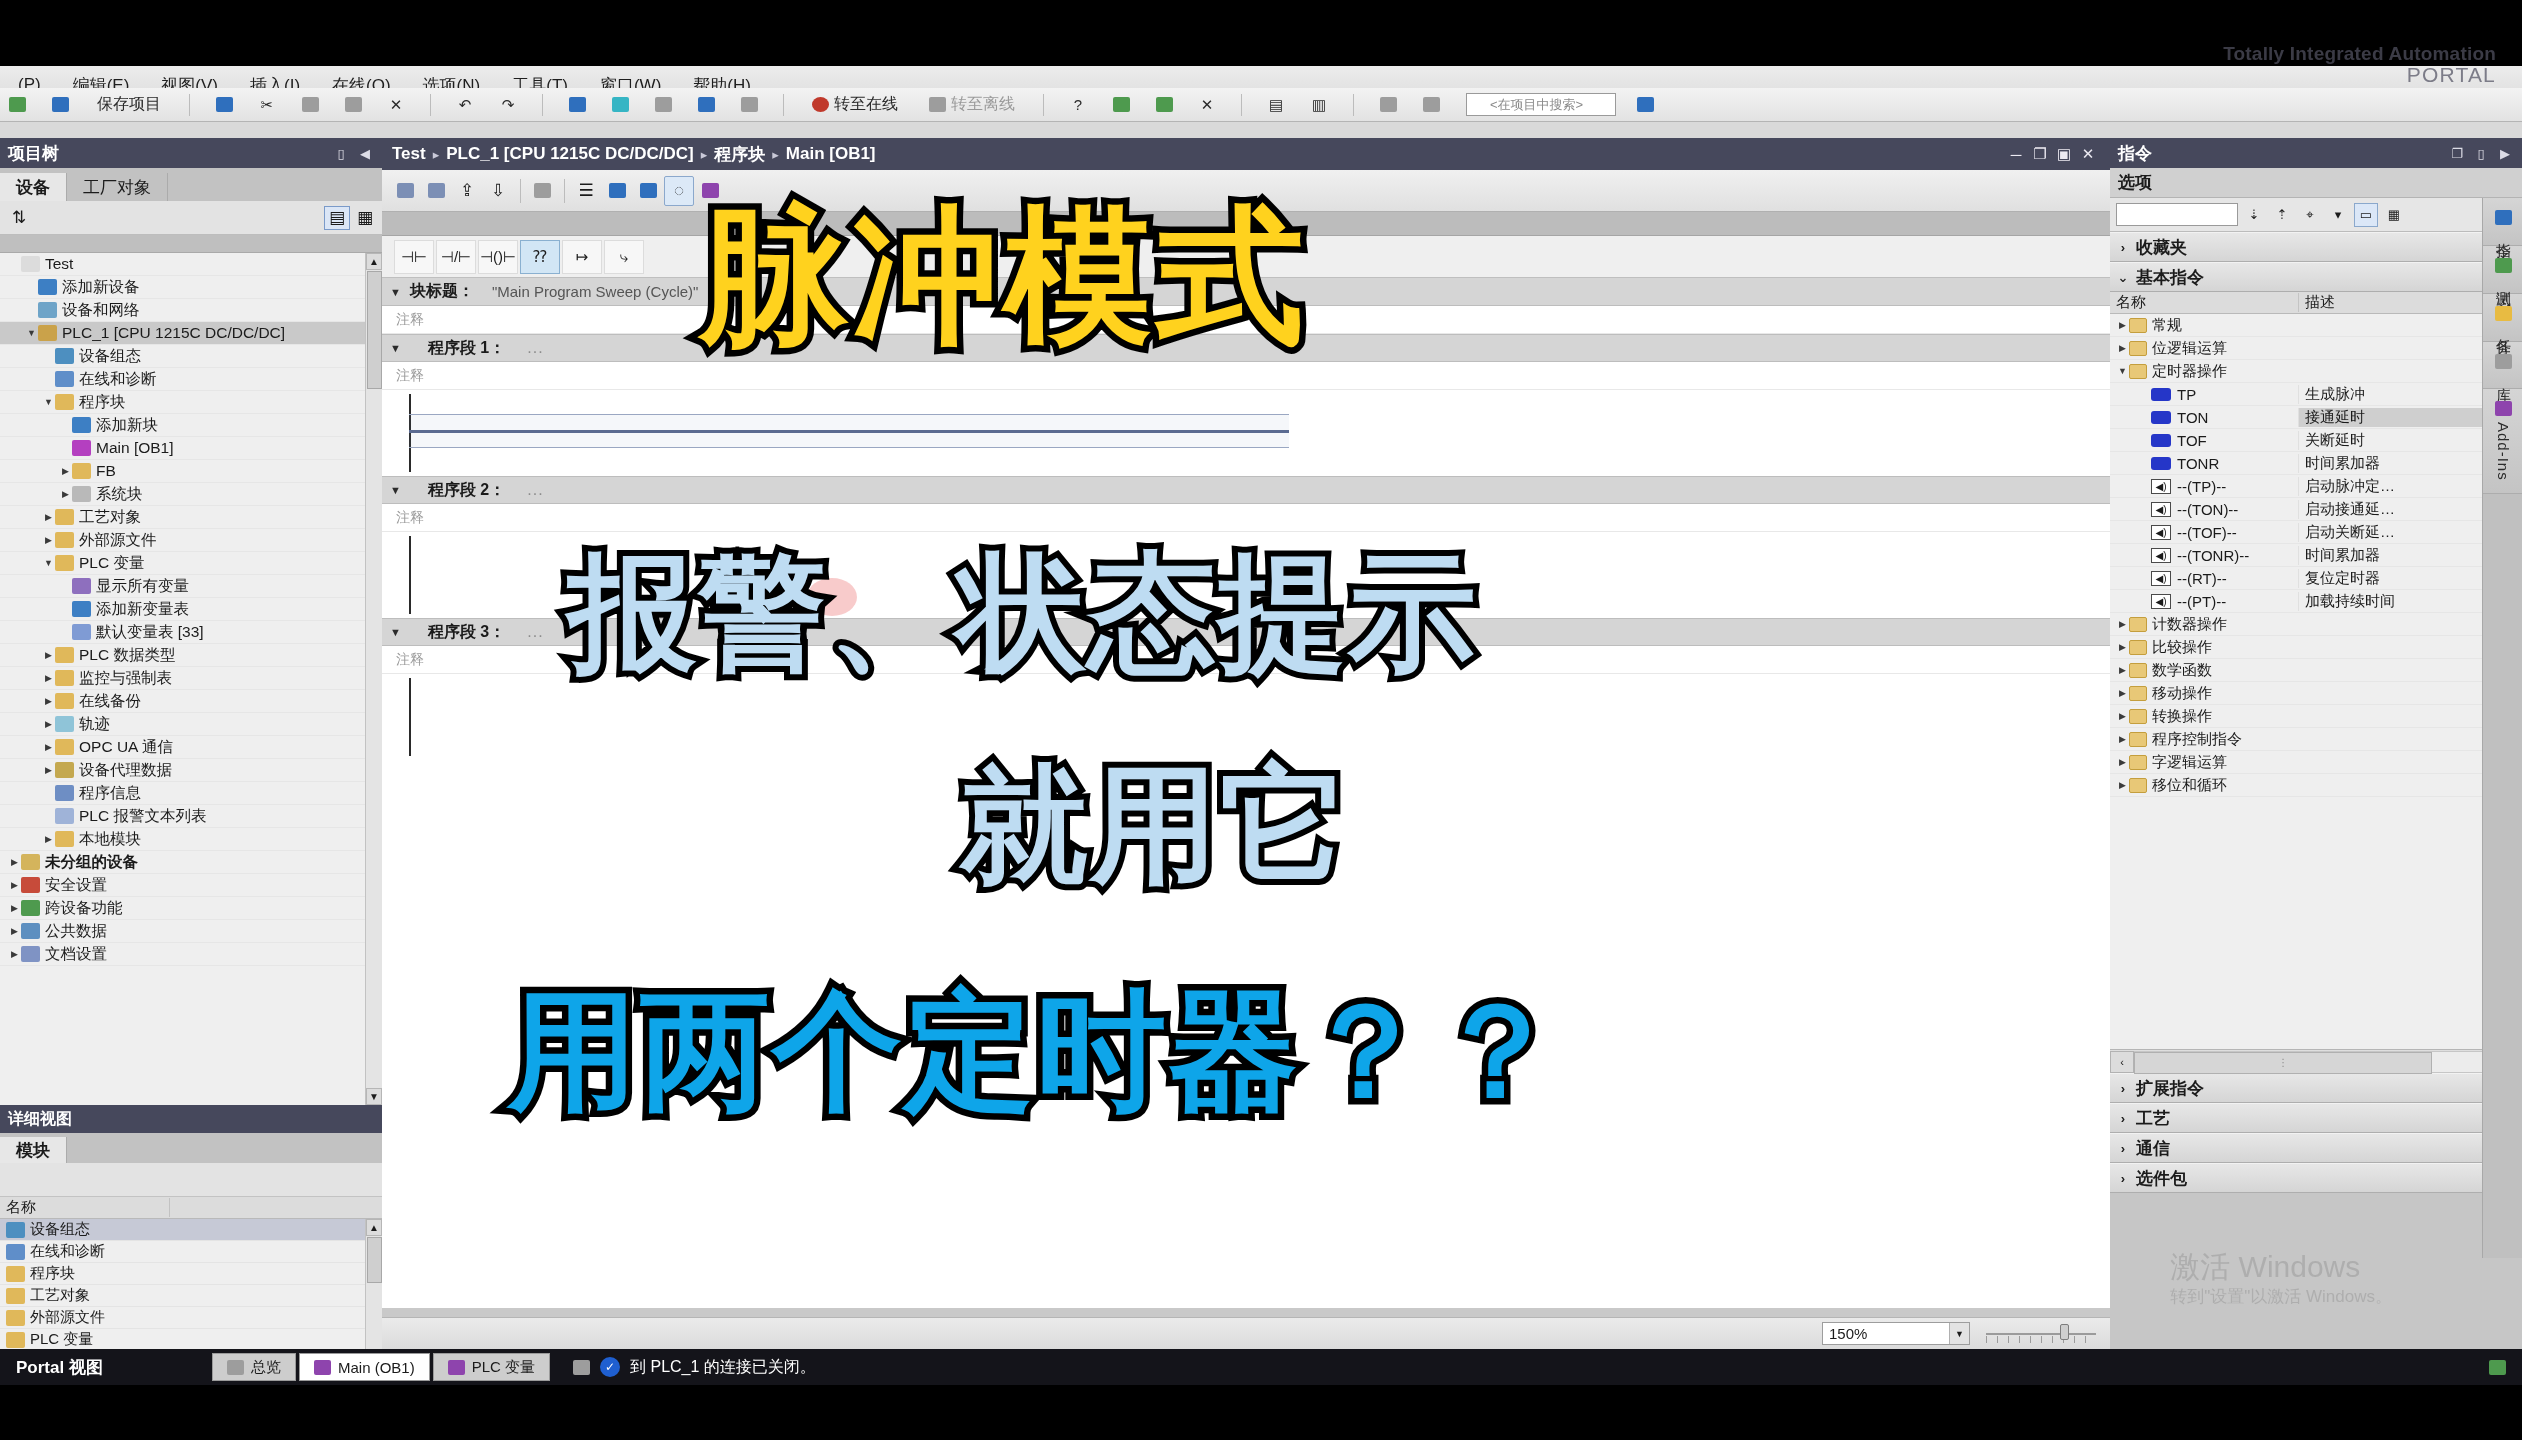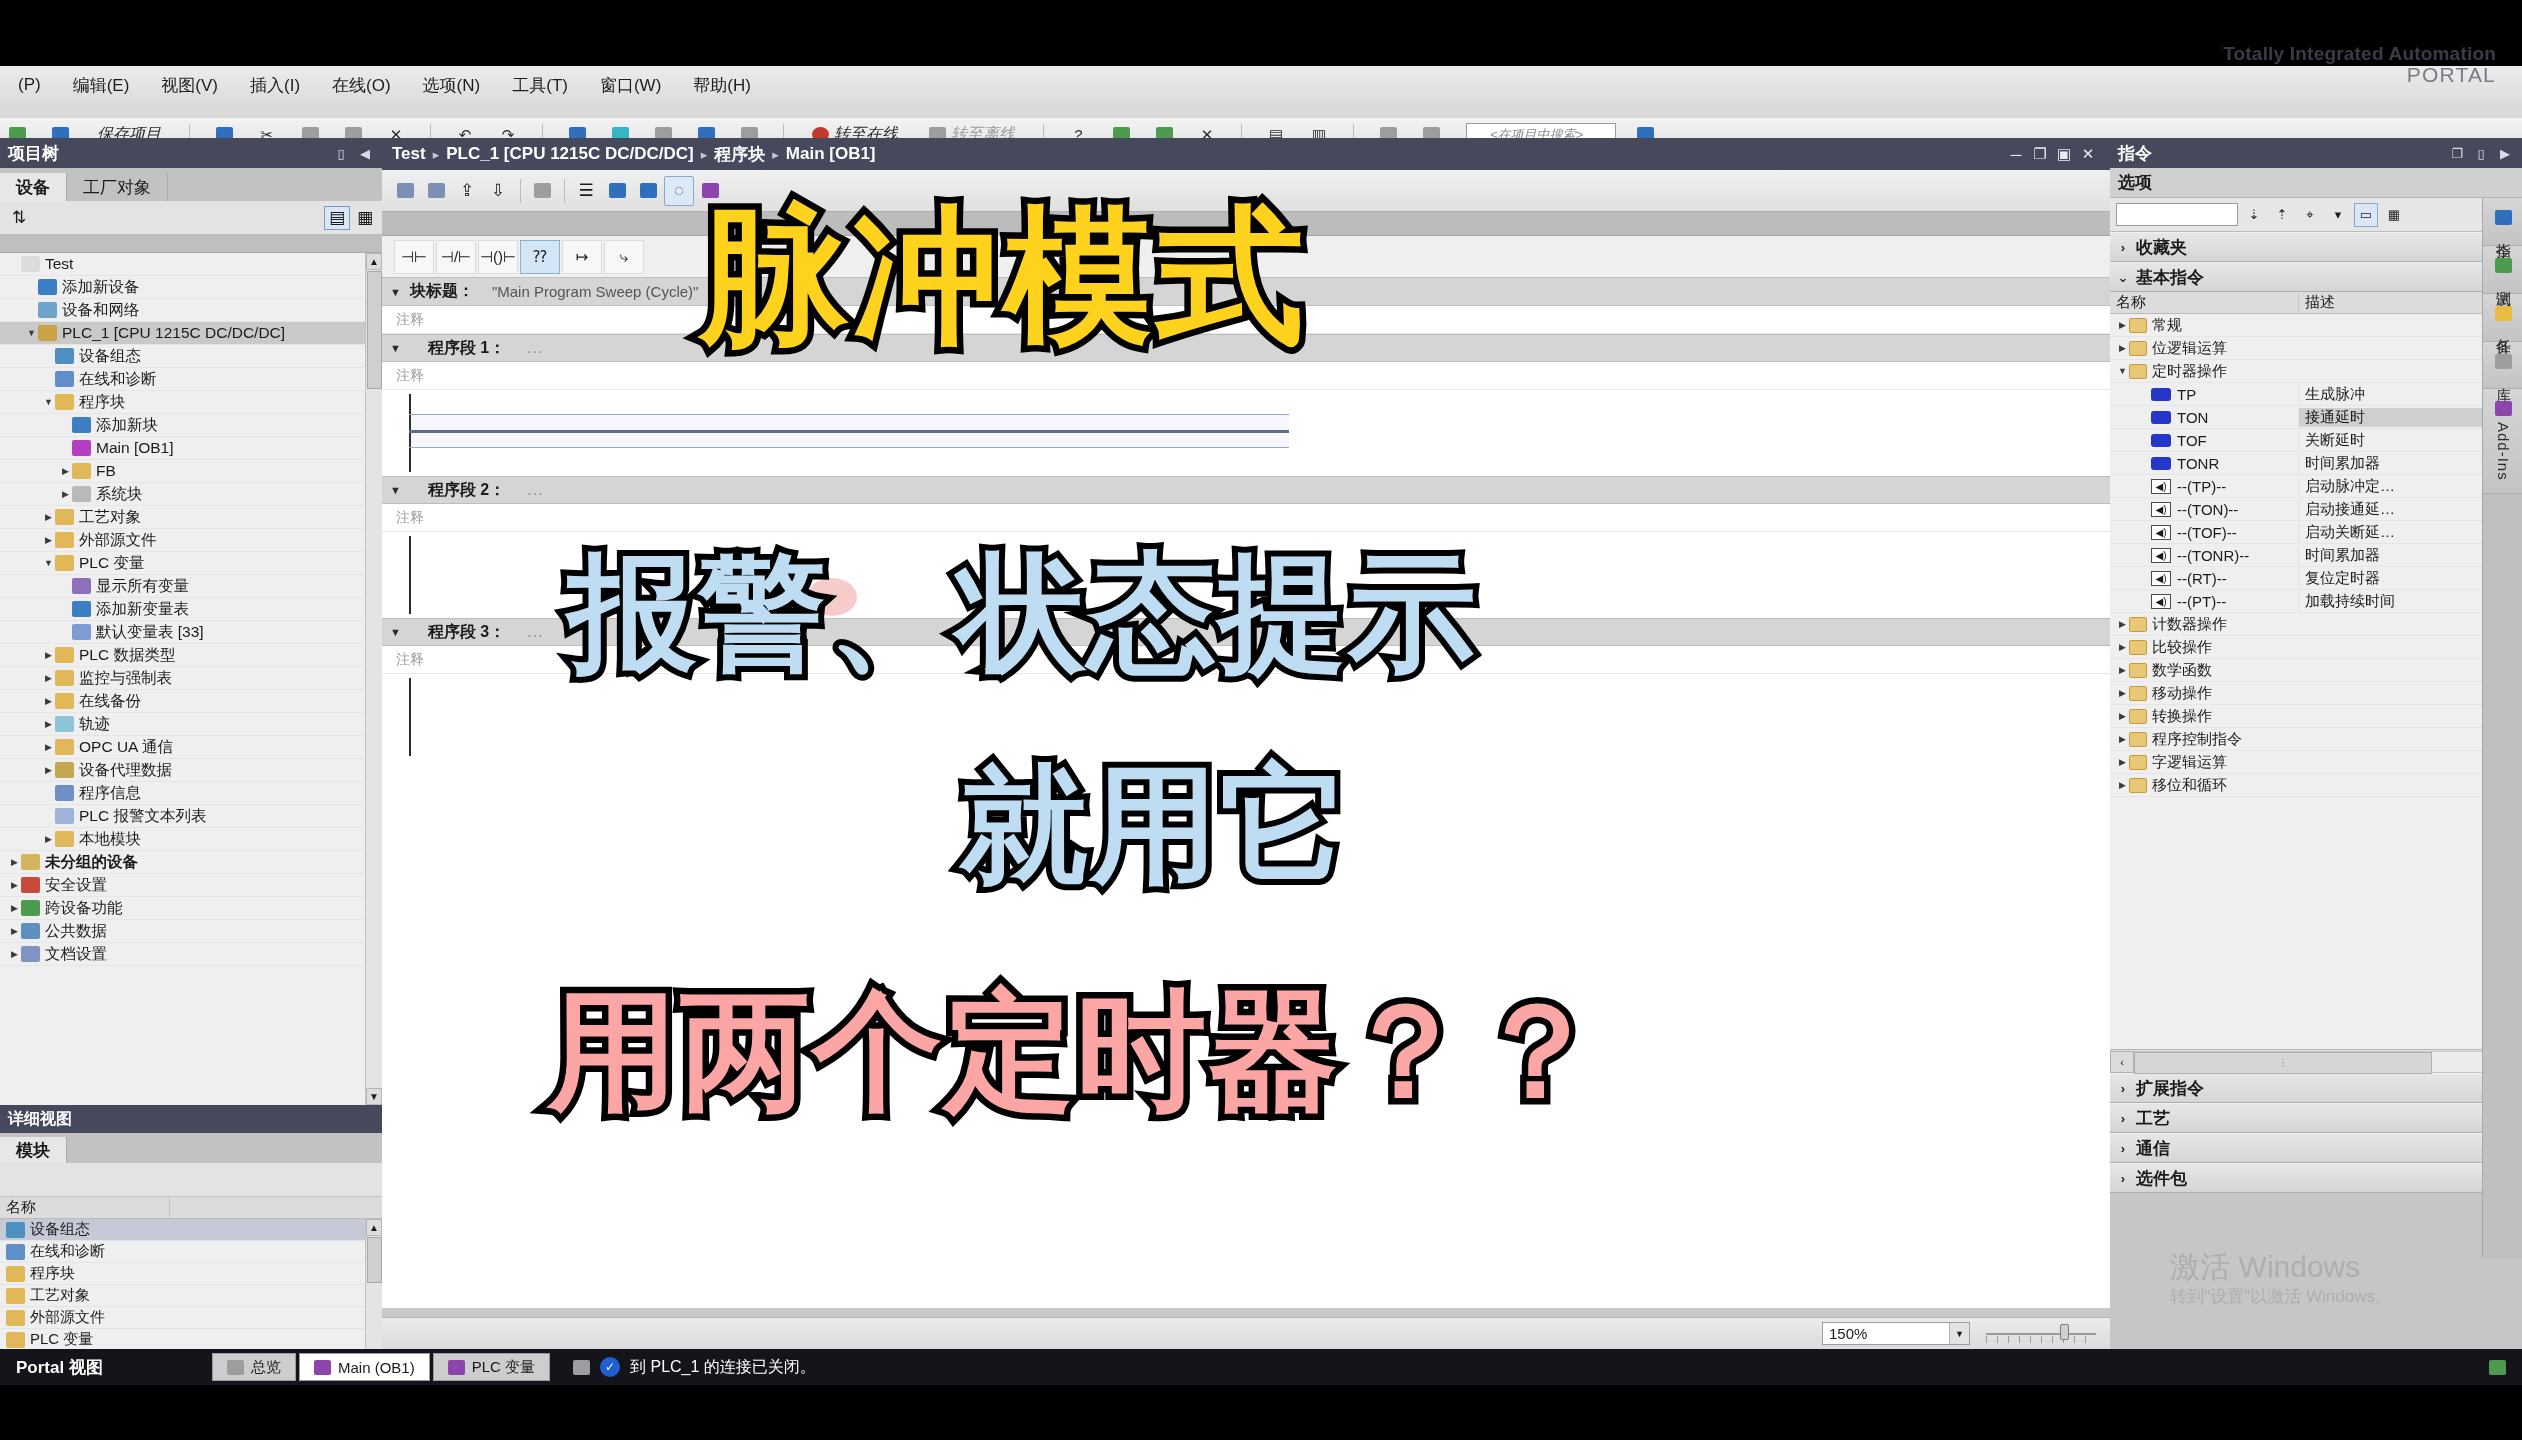--- a/index.html
+++ b/index.html
@@ -18,23 +18,23 @@
   
   .menubar { position:absolute; left:0; top:0; width:2522px; height:38px; background:linear-gradient(#ececec,#dcdcdc); }
   .menubar .menus { display:flex; align-items:center; height:38px; padding-left:2px; }
   .menu-item { padding:2px 16px; font-size:17px; color:#1e1e1e; white-space:nowrap; }
 
   .tia-brand { position:absolute; right:26px; top:-22px; text-align:right; line-height:1.05; }
   .tia-brand .l1 { font-size:19px; font-weight:bold; color:#3b3b46; letter-spacing:.2px;}
   .tia-brand .l2 { font-size:21px; color:#7c7c88; letter-spacing:1.2px; }
 
   
-  .toolbar { position:absolute; left:0; top:52px; width:2522px; height:34px;
+  .toolbar { position:absolute; left:0; top:22px; width:2522px; height:34px;
              background:linear-gradient(#f3f3f3,#e2e2e2); border-bottom:1px solid #b4b4b4;
-             display:flex; align-items:center; gap:15px; padding-left:3px;font-style:italic; }
+             display:flex; align-items:center; gap:15px; padding-left:3px; }
   .tb { width:28px; height:28px; display:flex; align-items:center; justify-content:center;
         font-size:15px; color:#2a2a2a; border:1px solid transparent; border-radius:2px; }
   .tb.wide { width:auto; padding:0 7px; gap:5px; }
   .tb-label { font-size:16px; }
   .tb-label.dim { color:#9a9a9a; }
   .tb-sep { width:1px; height:22px; background:#bcbcbc; margin:0 5px; }
   .search-box { width:150px; height:23px; background:#fff; border:1px solid #9a9a9a;
                 font-size:13px; color:#8a8a8a; padding:2px 23px; line-height:18px; margin-left:6px;}
 
   
@@ -205,21 +205,21 @@
 
   
   .caption { position:absolute; font-weight:bold; white-space:nowrap; pointer-events:none;
              font-family:"DejaVu Sans","Liberation Sans",sans-serif; }
   .cap1 { left:680px; top:178px; font-size:148px; color:#ffd21e;
           -webkit-text-stroke:13px #000; paint-order:stroke fill; letter-spacing:4px;margin-left:20px;}
   .cap2 { left:568px; top:528px; font-size:128px; color:#bedcf2;
           -webkit-text-stroke:12px #000; paint-order:stroke fill; letter-spacing:2px;}
   .cap3 { left:960px; top:740px; font-size:128px; color:#bedcf2;
           -webkit-text-stroke:12px #000; paint-order:stroke fill; letter-spacing:2px;}
-  .cap4 { left:548px; top:965px; font-size:130px; color:#fca5a5;
+  .cap4 { left:508px; top:965px; font-size:130px; color:#0ea5e9;
           -webkit-text-stroke:13px #000; paint-order:stroke fill; letter-spacing:2px;}
 </style>
 </head>
 <body>
 
 <div id="app">
 
   <div class="letterbox-top"></div>
 
   <div class="shell">

